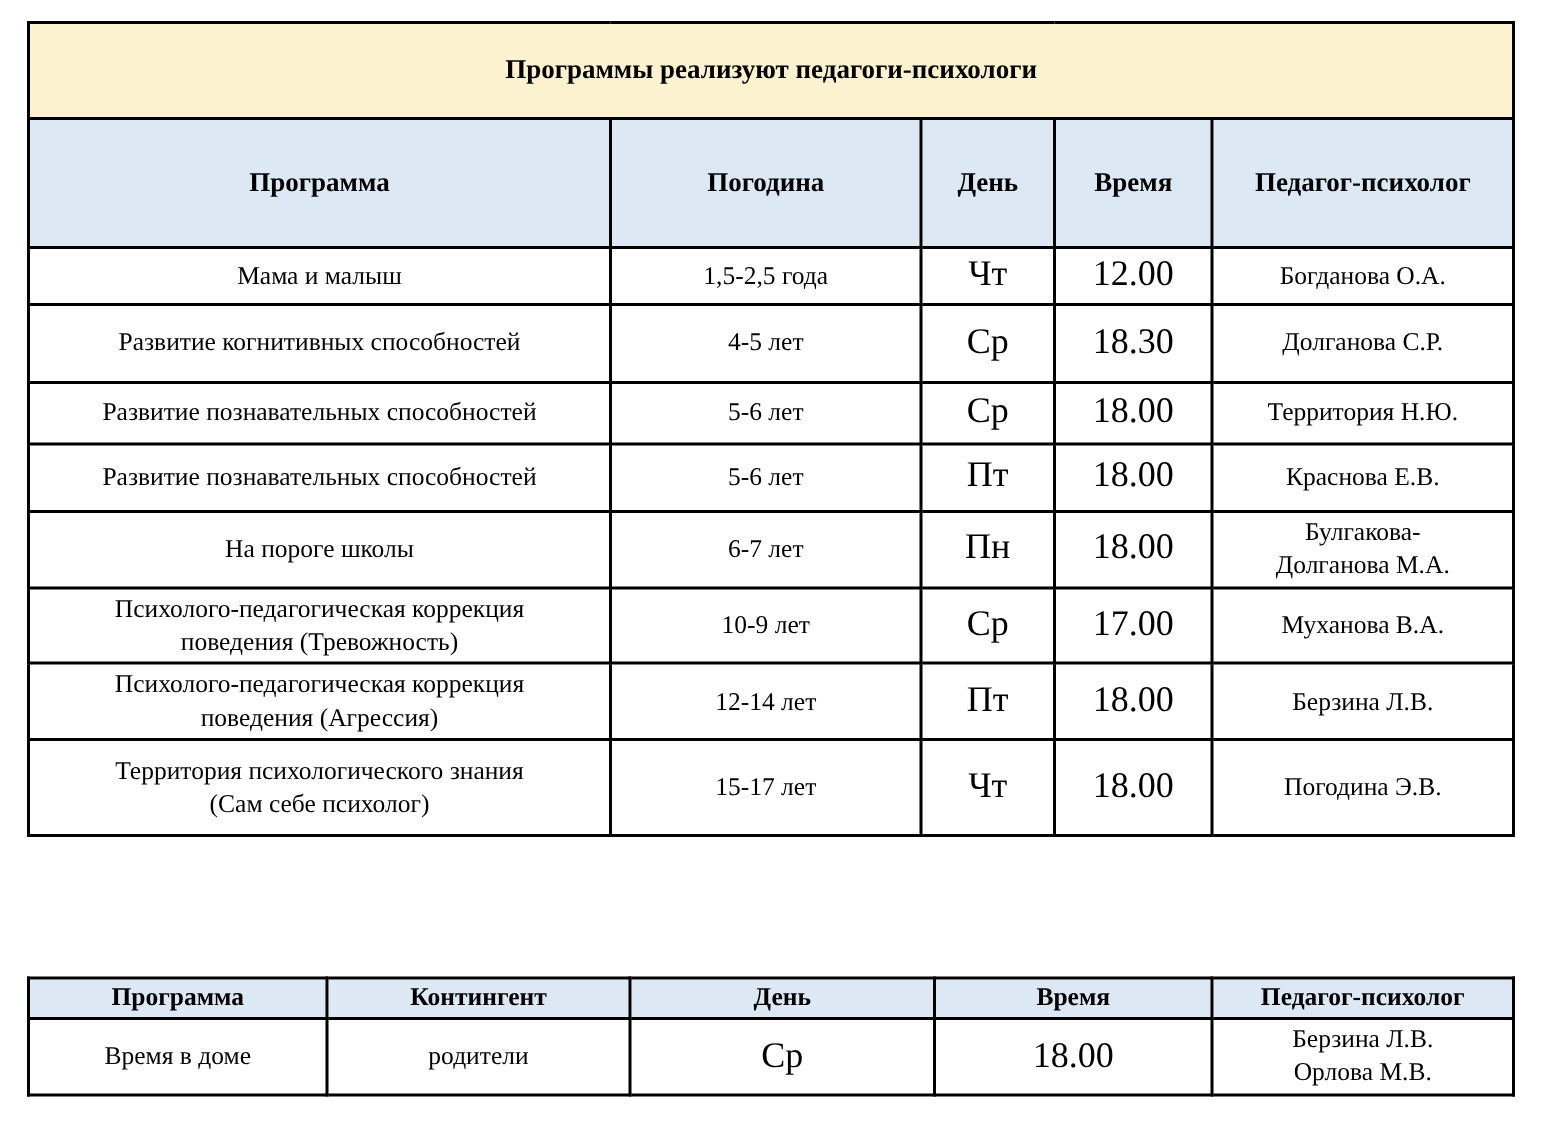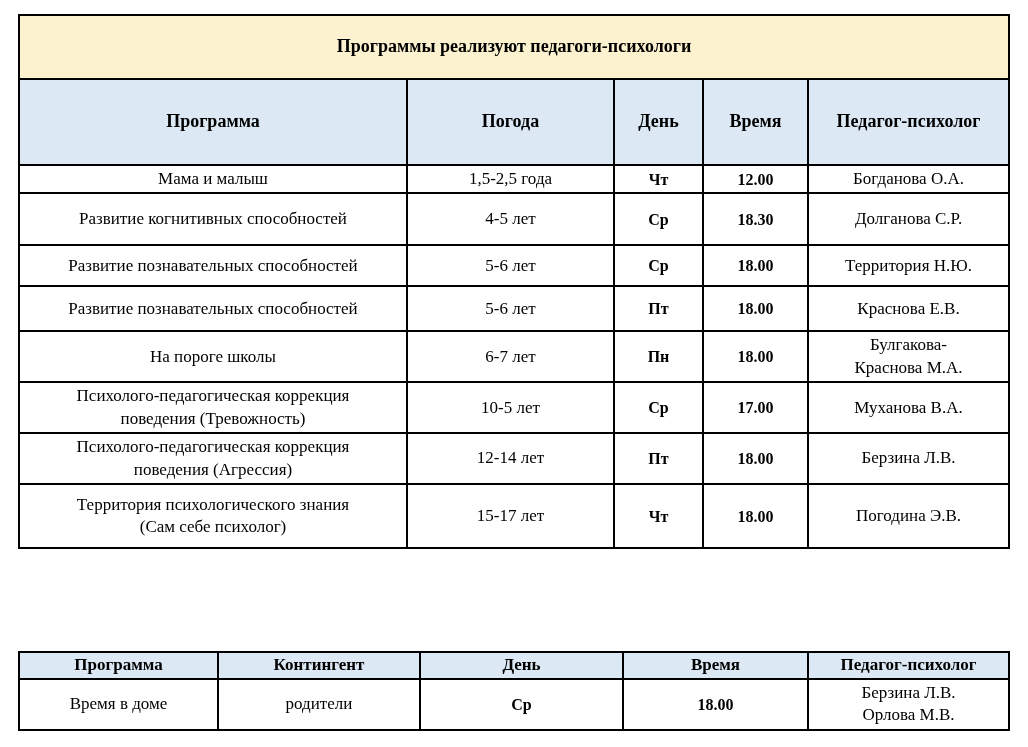--- a/index.html
+++ b/index.html
@@ -38,21 +38,21 @@
     font-weight: bold;
     font-size: 18px;
     height: 64px;
   }
   #schedule-table thead .col-head {
     background: #dce9f5;
     font-weight: bold;
     font-size: 18px;
     height: 86px;
   }
-  td.big { font-size: 16px; font-weight: bold; }
+  td.big { font-size: 24px; }
 
   #parents-table thead th {
     background: #dce9f5;
     font-weight: bold;
     font-size: 17px;
     height: 27px;
     padding: 1px 8px;
   }
   #parents-table tbody tr { height: 50px; }
 </style>
@@ -68,21 +68,21 @@
         <col style="width:89px">
         <col style="width:105px">
         <col style="width:201px">
     </colgroup>
     <thead>
       <tr>
         <th colspan="5" class="title-cell">Программы реализуют педагоги-психологи</th>
       </tr>
       <tr>
         <th class="col-head">Программа</th>
-        <th class="col-head">Погода</th>
+        <th class="col-head">Погодина</th>
         <th class="col-head">День</th>
         <th class="col-head">Время</th>
         <th class="col-head">Педагог-психолог</th>
       </tr>
     </thead>
     <tbody>
       <tr style="height:26px">
         <td>Мама и малыш</td>
         <td>1,5-2,5 года</td>
         <td class="big">Чт</td>
@@ -109,26 +109,26 @@
         <td class="big">Пт</td>
         <td class="big">18.00</td>
         <td>Краснова Е.В.</td>
       </tr>
       <tr style="height:49px">
         <td>На пороге школы</td>
         <td>6-7 лет</td>
         <td class="big">Пн</td>
         <td class="big">18.00</td>
         <td>Булгакова-
-Краснова М.А.</td>
+Долганова М.А.</td>
       </tr>
       <tr style="height:49px">
         <td>Психолого-педагогическая коррекция
 поведения (Тревожность)</td>
-        <td>10-5 лет</td>
+        <td>10-9 лет</td>
         <td class="big">Ср</td>
         <td class="big">17.00</td>
         <td>Муханова В.А.</td>
       </tr>
       <tr style="height:48px">
         <td>Психолого-педагогическая коррекция
 поведения (Агрессия)</td>
         <td>12-14 лет</td>
         <td class="big">Пт</td>
         <td class="big">18.00</td>

